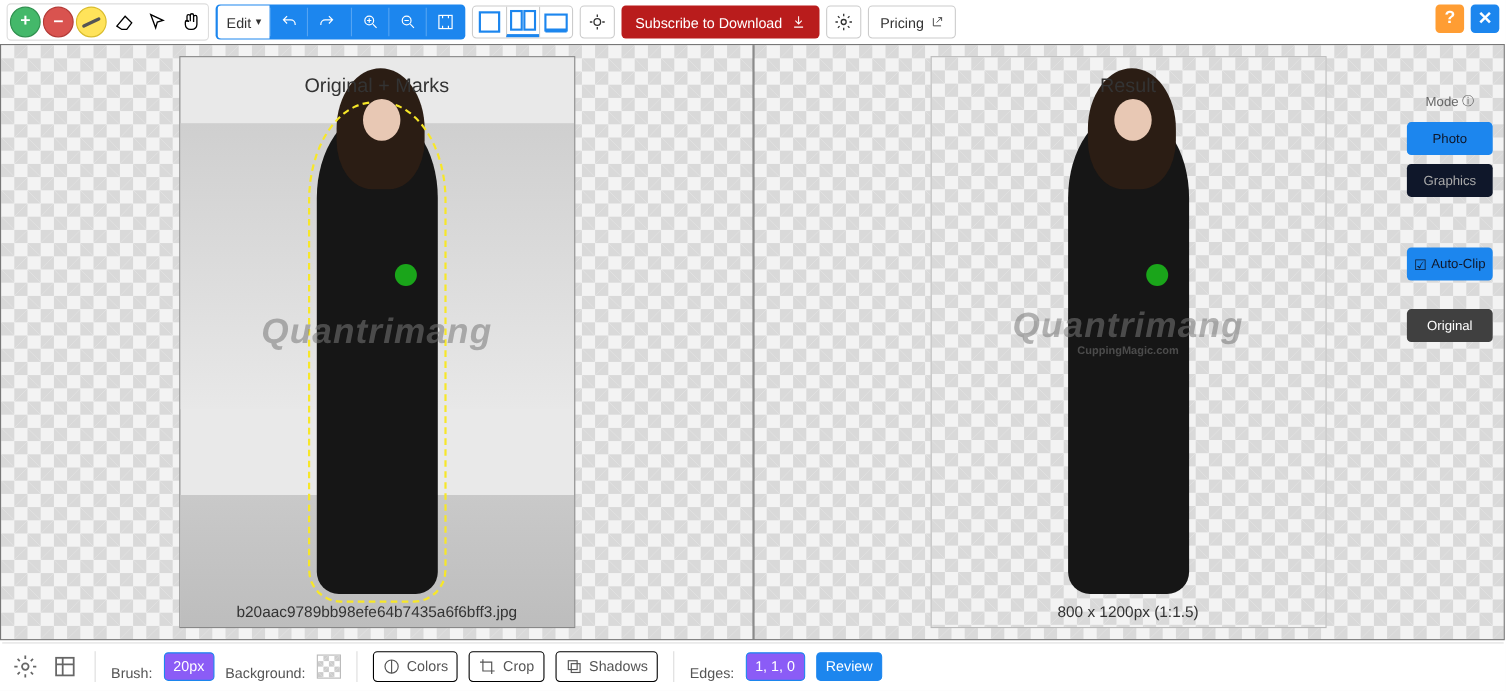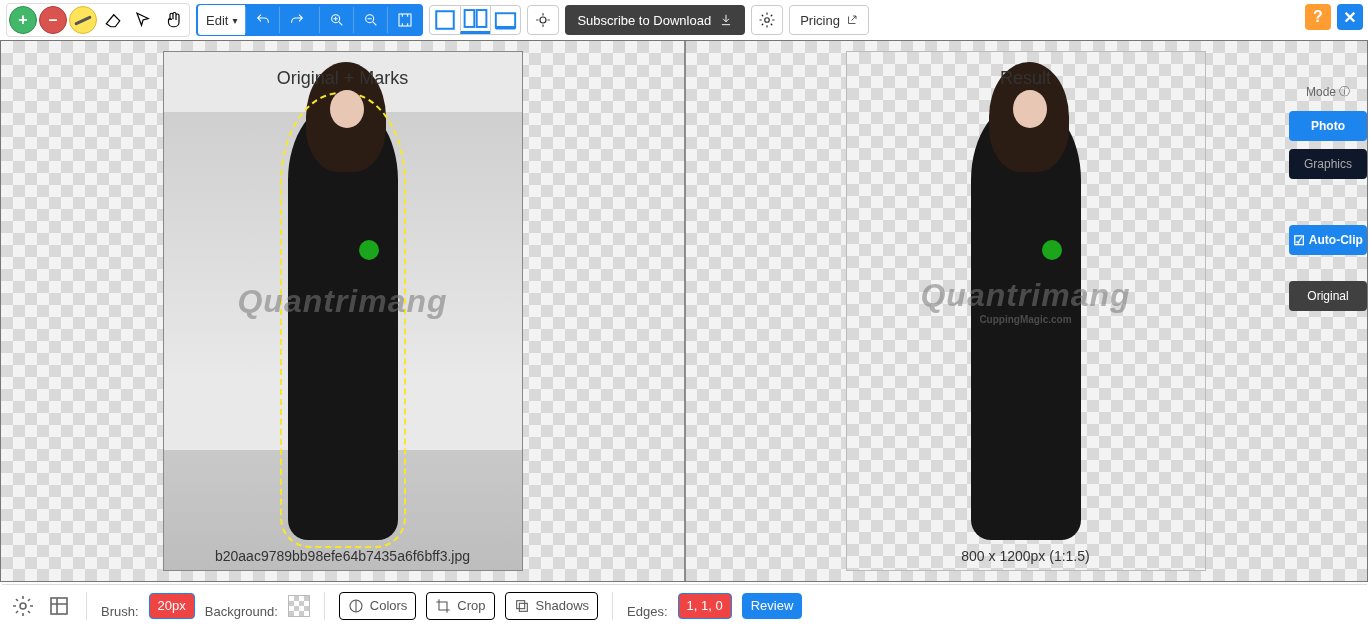--- a/index.html
+++ b/index.html
@@ -24,21 +24,21 @@
   .edit-i { width:34px; height:26px; display:inline-flex; align-items:center; justify-content:center; color:#fff; cursor:pointer; border-left:1px solid rgba(255,255,255,0.25);}
   .edit-i:first-of-type{border-left:none;}
   .edit-i svg{width:16px;height:16px;}
   .edit-i.divider{width:6px; border-left:none;}
   .white-seg { display:inline-flex; border:1px solid #ccc; border-radius:4px; overflow:hidden; height:30px; }
   .white-seg .seg { width:30px; display:flex; align-items:center; justify-content:center; color:#1c86ee; cursor:pointer; }
   .white-seg .seg + .seg{ border-left:1px solid #ccc;}
   .white-seg .seg.active{ border-bottom:3px solid #1c86ee; }
 
   .white-btn{ height:30px; padding:0 10px; border:1px solid #ccc; border-radius:4px; background:#fff; display:inline-flex; align-items:center; gap:6px; font-size:13px; color:#333; cursor:pointer;}
-  .blue-btn{ height:30px; padding:0 12px; border-radius:4px; background:#404040; color:#fff; font-size:13px; display:inline-flex; align-items:center; gap:8px; cursor:pointer; border:none;}
+  .blue-btn{ height:30px; padding:0 12px; border-radius:4px; background:#b91c1c; color:#fff; font-size:13px; display:inline-flex; align-items:center; gap:8px; cursor:pointer; border:none;}
 
   
   .corner { position:absolute; top:4px; right:6px; display:flex; gap:6px;}
   .corner .cbtn{ width:26px; height:26px; border-radius:4px; color:#fff; display:flex; align-items:center; justify-content:center; font-weight:bold; cursor:pointer;}
   .corner .help{ background:#ff9d33;}
   .corner .close{ background:#1c86ee;}
 
   
   .canvas-wrap{ position:absolute; top:40px; left:0; right:1px; bottom:46px; border:1px solid #777;
     background-image:
@@ -74,35 +74,35 @@
   .person{position:absolute; left:50%; top:48px; transform:translateX(-50%);}
   .body-shape{ width:110px; height:440px; background:#161616; border-radius:55px 55px 20px 20px / 80px 80px 20px 20px; position:relative;}
   .body-shape::before{  content:""; position:absolute; top:-38px; left:18px; width:80px; height:110px; background:#2b1d14; border-radius:50% 50% 40% 40%;}
   .body-shape::after{ content:""; position:absolute; top:-10px; left:42px; width:34px; height:38px; background:#e8c8b4; border-radius:50%;}
   .green-mark{position:absolute; width:20px; height:20px; border-radius:50%; background:#1aa51a; top:140px; left:65%;}
   .outline-dash{position:absolute; inset:-8px; border:2px dashed #f7e728; border-radius:60px 60px 30px 30px / 90px 90px 30px 30px; pointer-events:none;}
   .car-bg{position:absolute; left:0; right:0; top:60px; height:260px; background:linear-gradient(#cfcfcf,#e8e8e8);}
   .pavement{position:absolute; left:0; right:0; bottom:0; height:120px; background:linear-gradient(#c9c9c9,#bdbdbd);}
 
   
-  .sidepanel{ position:absolute; top:80px; right:2px; width:78px; display:flex; flex-direction:column; align-items:stretch; gap:8px; }
+  .sidepanel{ position:absolute; top:80px; right:12px; width:78px; display:flex; flex-direction:column; align-items:stretch; gap:8px; }
   .sp-label{ font-size:12px; color:#666; text-align:center; display:flex; align-items:center; justify-content:center; gap:3px; padding:4px 0;}
   .sp-label::after{content:"ⓘ"; font-size:11px;}
   .sp-btn{ height:30px; border-radius:4px; font-size:12px; display:flex; align-items:center; justify-content:center; cursor:pointer;}
-  .sp-btn.blue{ background:#1c86ee; color:#ffffff;font-weight:bold;}
+  .sp-btn.blue{ background:#1c86ee; color:#0f172a;}
   .sp-btn.lblue{ background:#404040; color:#fff;}
   .sp-btn.dim{ color:#aaa; background:#0f172a;}
   .sp-sep{height:30px;}
   .sp-btn.check::before{content:"☑"; margin-right:4px; font-size:13px;}
 
   
   .bottombar{ position:absolute; left:2px; right:2px; bottom:2px; height:42px; border-top:1px solid #ddd; display:flex; align-items:center; padding:0 8px; gap:10px; background:#fff; font-size:13px;}
   .bb-ic{ width:26px; height:26px; display:inline-flex; align-items:center; justify-content:center; color:#666; cursor:pointer; border:1px solid transparent; border-radius:4px;}
   .bb-label{ color:#555;margin-top:12px;}
-  .bb-tag{ height:26px; padding:0 8px; border:1px solid #1c86ee; background:#ef4444; color:#fff; border-radius:4px; display:inline-flex; align-items:center; cursor:pointer;}
+  .bb-tag{ height:26px; padding:0 8px; border:1px solid #1c86ee; background:#8b5cf6; color:#fff; border-radius:4px; display:inline-flex; align-items:center; cursor:pointer;}
   .bb-swatch{ width:22px; height:22px; border:1px solid #bbb;
     background-image:
       linear-gradient(45deg,#ccc 25%,transparent 25%),
       linear-gradient(-45deg,#ccc 25%,transparent 25%),
       linear-gradient(45deg,transparent 75%,#ccc 75%),
       linear-gradient(-45deg,transparent 75%,#ccc 75%);
     background-size:10px 10px;
     background-position:0 0,0 5px,5px -5px,-5px 0;
     background-color:#fff; display:inline-block;}
   .bb-tool{ height:28px; padding:0 8px; border:1px solid #000000; border-radius:4px; display:inline-flex; align-items:center; gap:6px; color:#555; cursor:pointer;}

